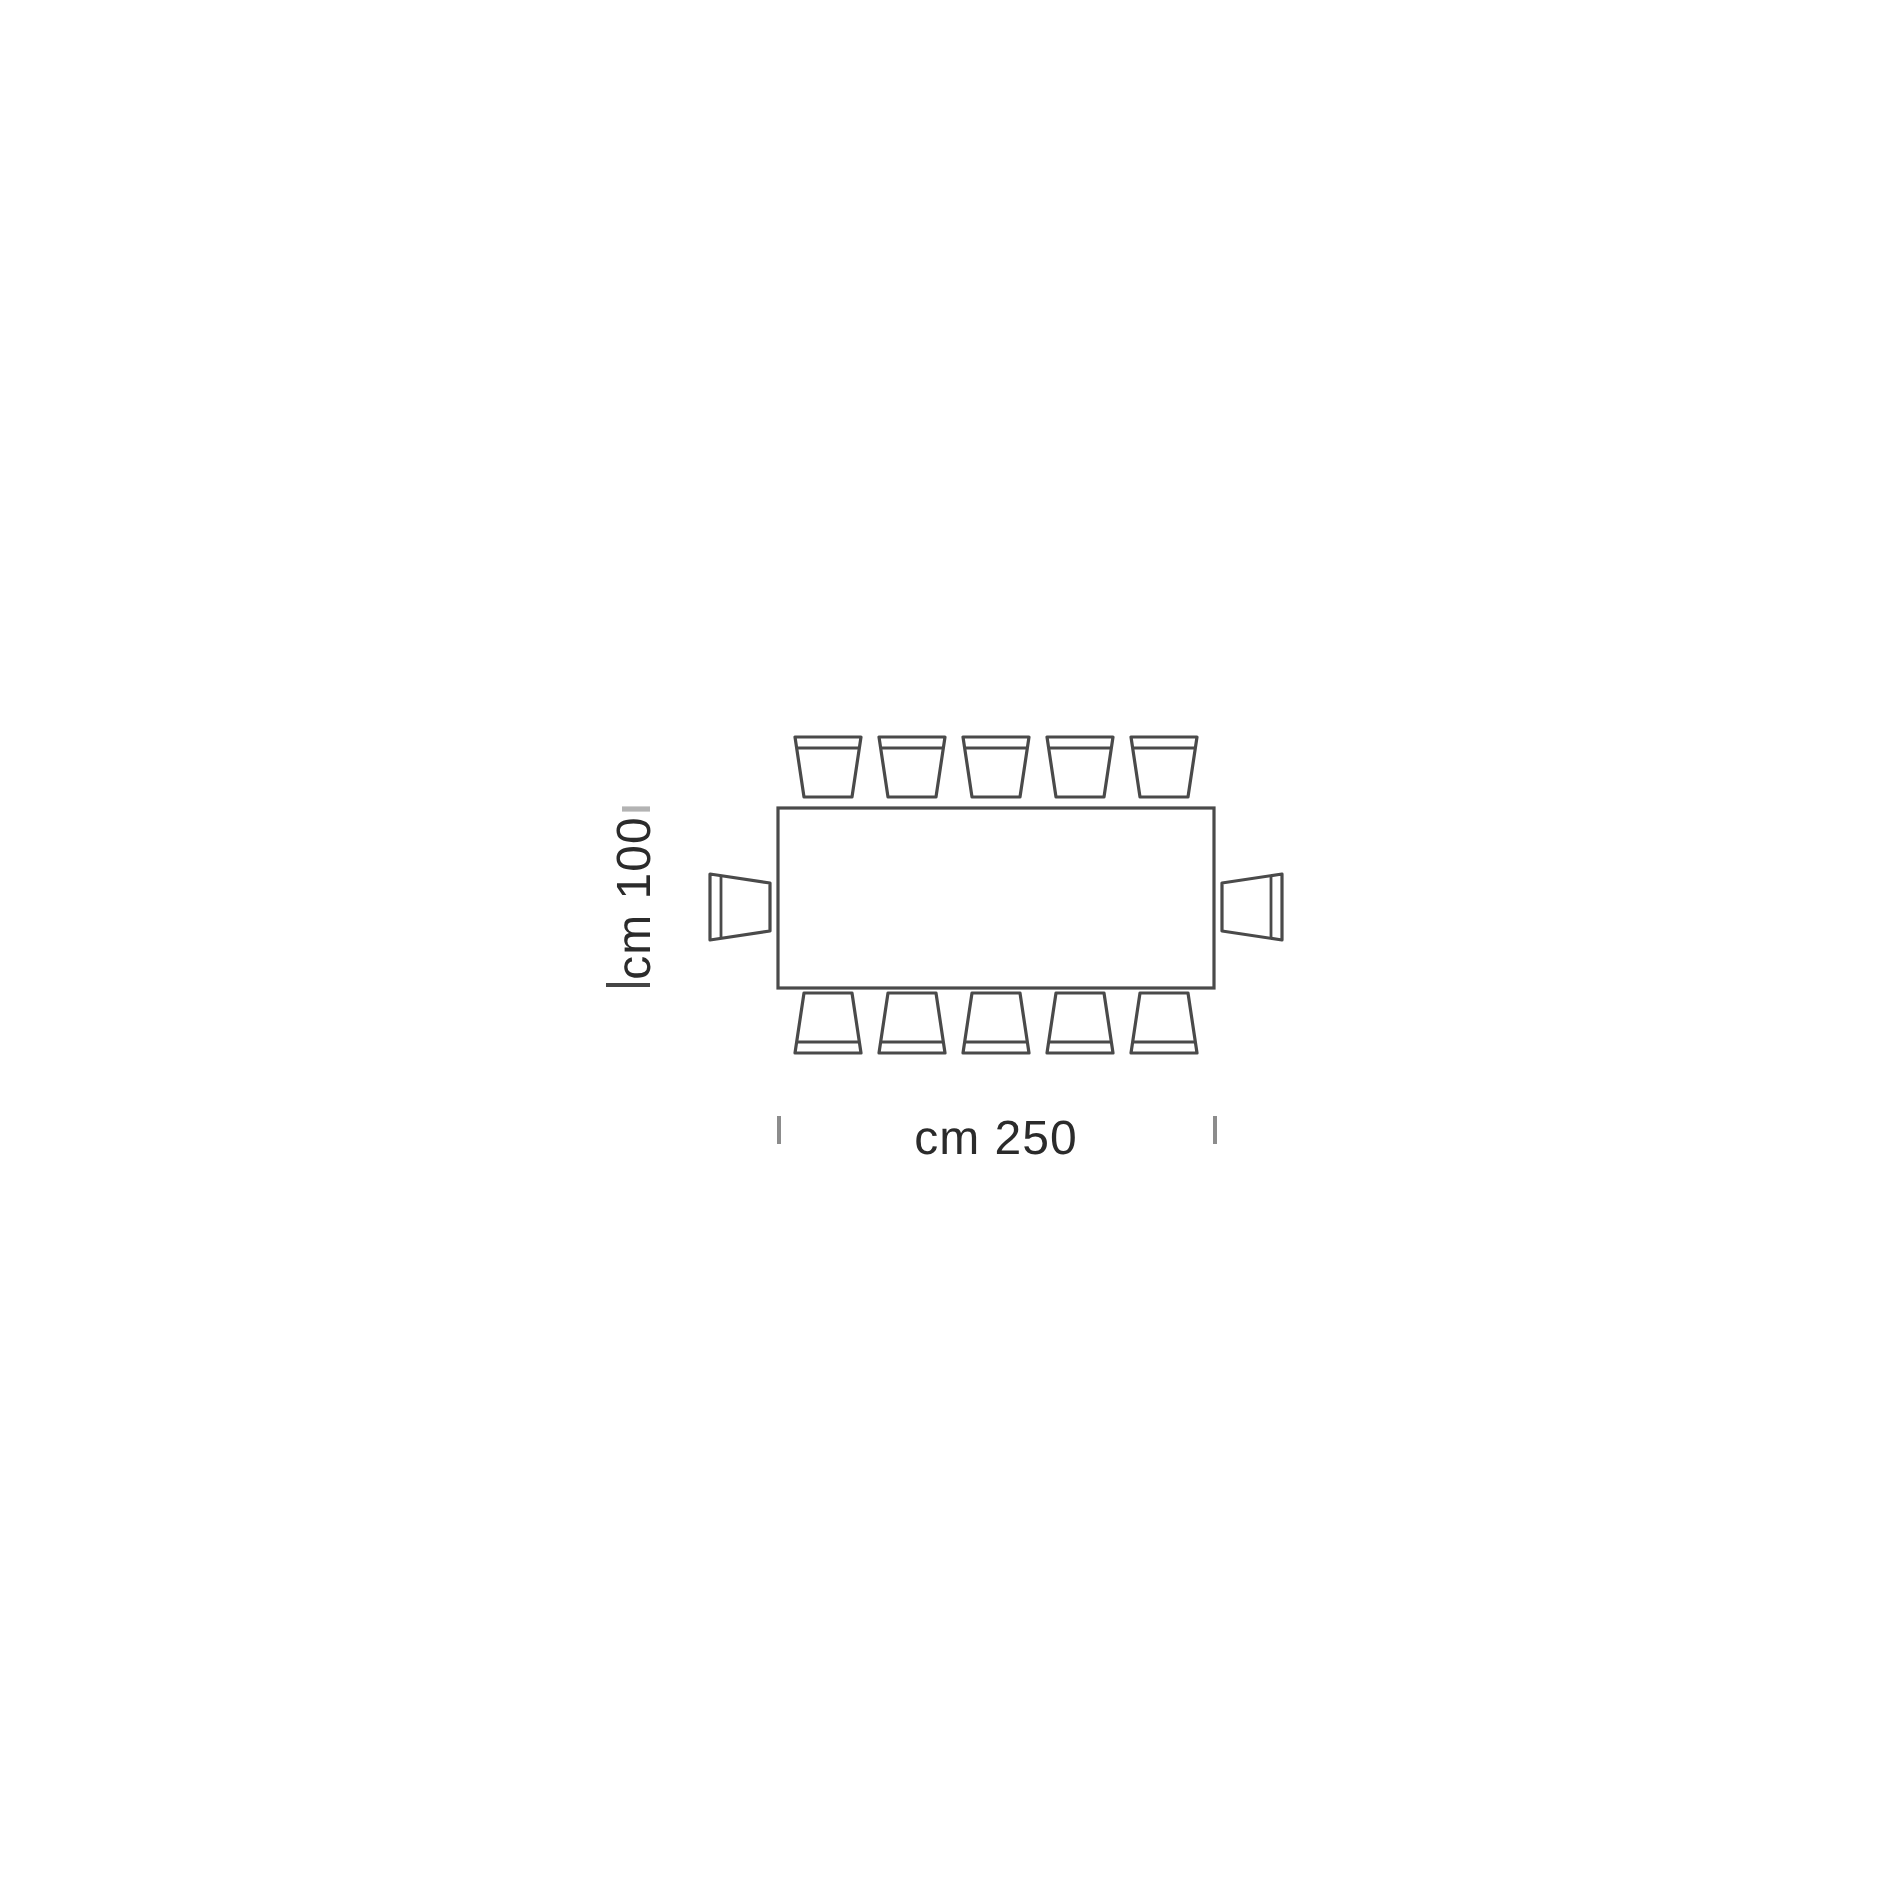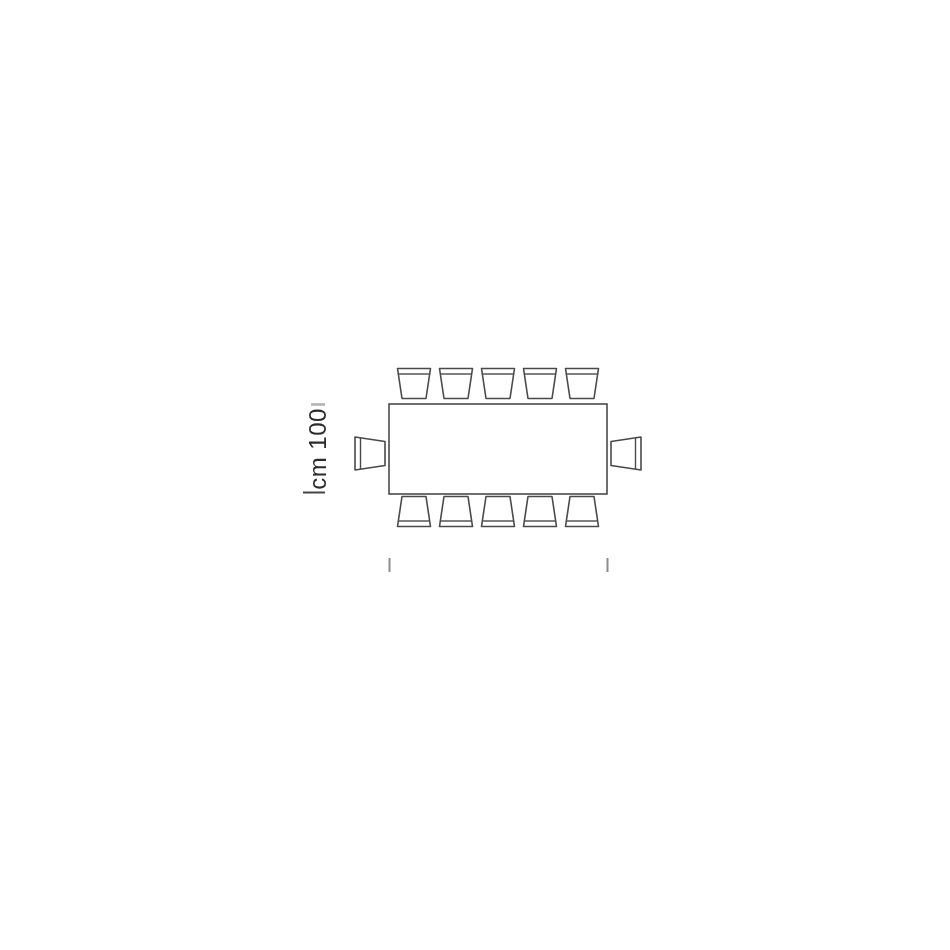--- a/index.html
+++ b/index.html
@@ -98,14 +98,15 @@
         <line x1="-15.7" y1="-9.5" x2="15.7" y2="-9.5" stroke="#4a4a4a" stroke-width="1.4"></line>
       </g>
       <line x1="311" y1="404.5" x2="325" y2="404.5" stroke="#b3b3b3" stroke-width="2.6"></line>
       <line x1="303" y1="492.5" x2="325" y2="492.5" stroke="#454545" stroke-width="2"></line>
       <line x1="389.5" y1="558" x2="389.5" y2="572" stroke="#8c8c8c" stroke-width="2"></line>
       <line x1="607.5" y1="558" x2="607.5" y2="572" stroke="#8c8c8c" stroke-width="2"></line>
     </svg>
 
   <div class="dim-label height">cm 100</div>
 
+  <div class="dim-label width">cm 250</div>
 
 </div>
 
 </body></html>

